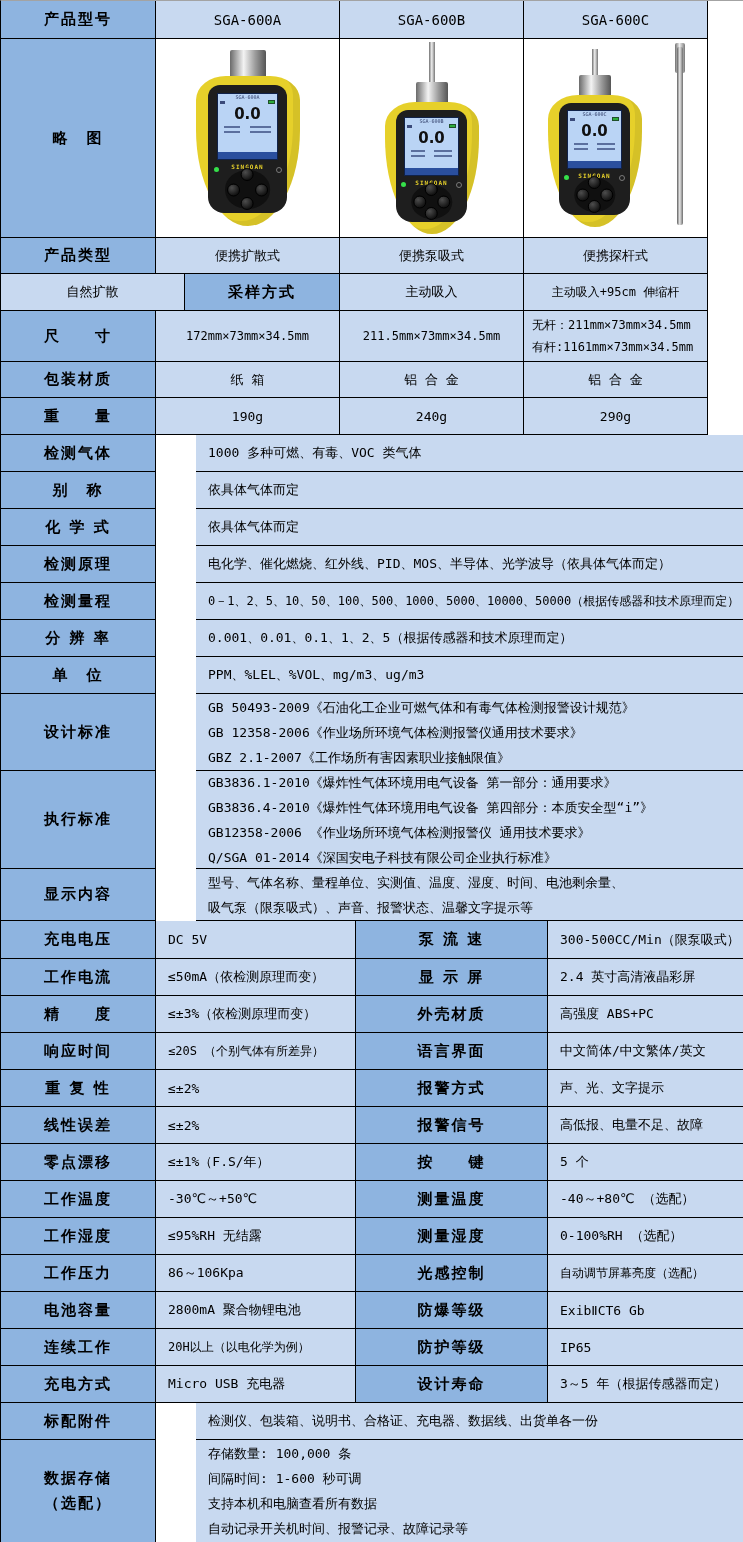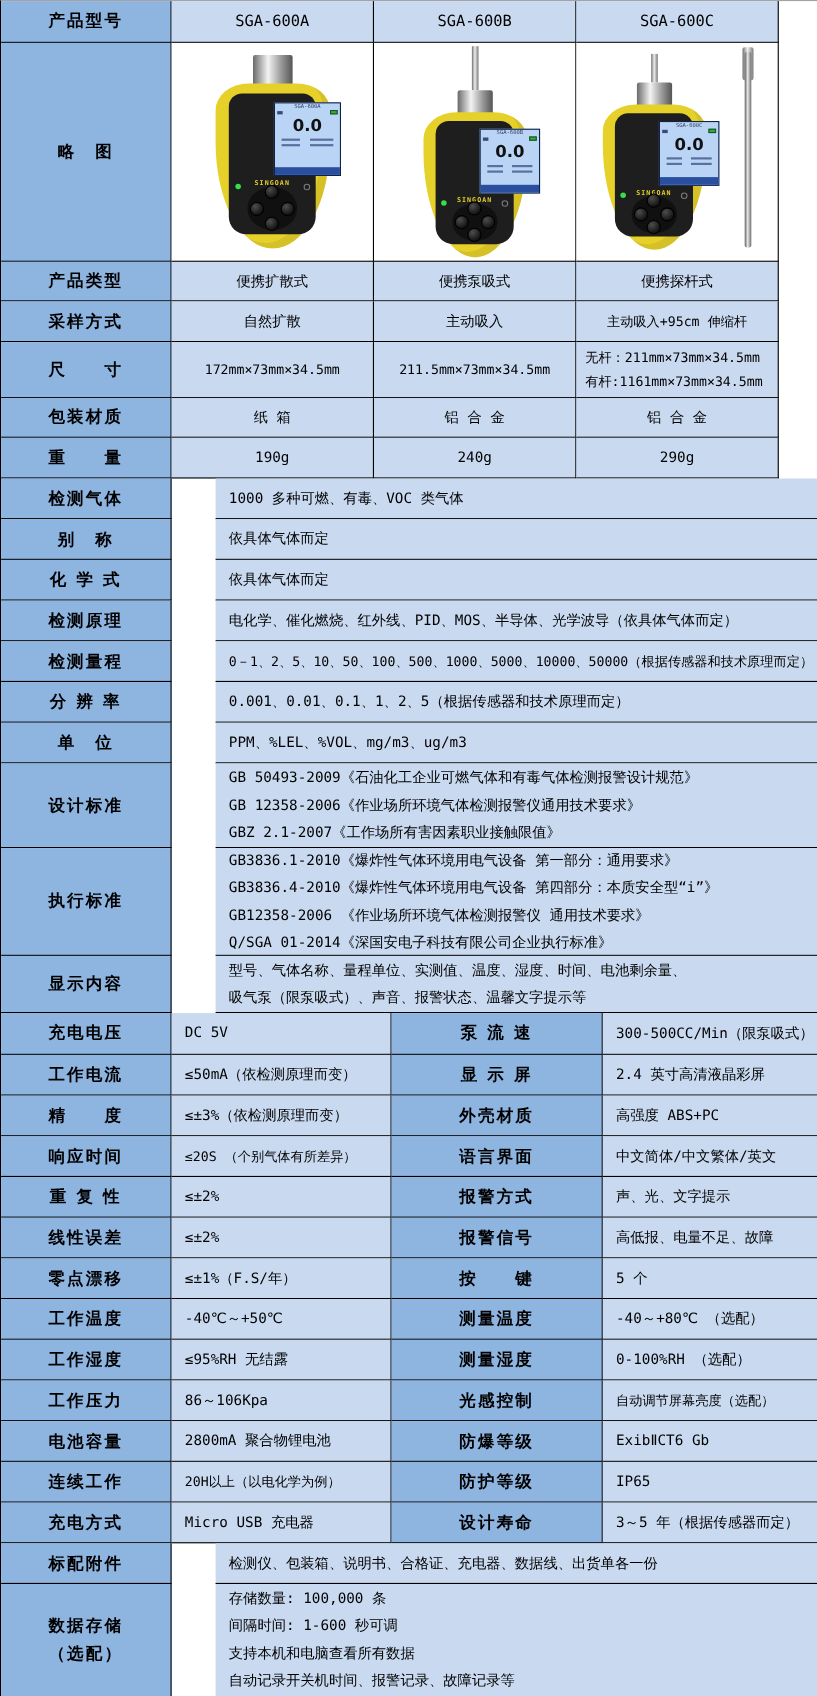--- a/index.html
+++ b/index.html
@@ -37,21 +37,21 @@
   .probe{ width:6px; background:linear-gradient(90deg,#6f6f6f,#eee 45%,#777); flex:none; }
   .probeB{ height:40px; } .probeC{ height:26px; }
   .dbody { position:relative; background:#E6D02A; margin-top:-2px;
            border-radius:30px 30px 50% 50% / 24px 24px 96px 96px;
            box-shadow:inset -7px -5px 0 rgba(0,0,0,0.07); }
   .bodyA { width:104px; height:150px; }
   .bodyS { width:94px;  height:132px; }
   .face { position:absolute; left:12%; right:12%; top:6%; height:85%; background:#1e1e1e;
           border-radius:12px 12px 16px 16px; }
   .screen { position:absolute; left:11%; top:6%; width:78%; height:53%; background:#BAD4F5;
-            border:1px solid #10224a; display:flex; flex-direction:column;margin-left:32px; }
+            border:1px solid #10224a; display:flex; flex-direction:column; }
   .scr-title { font-size:5px; line-height:6px; text-align:center; color:#33406b; white-space:nowrap; overflow:hidden; }
   .scr-bar { display:flex; justify-content:space-between; align-items:center; padding:0 2px; height:5px; }
   .scr-spk { width:5px; height:3px; background:#3a4a7a; }
   .scr-batt{ width:7px; height:4px; background:#2fae3c; border:1px solid #20502a; }
   .scr-val { text-align:center; font-weight:bold; color:#101010; font-size:15px; line-height:18px;
              font-family:"DejaVu Sans","Liberation Sans",sans-serif; }
   .scr-line { height:2px; margin:3px 6px 0; background:linear-gradient(90deg,#5b6f9e 0 35%,transparent 35% 55%,#5b6f9e 55% 100%); }
   .scr-foot { margin-top:auto; height:7px; background:#2a4f9e; }
   .led { position:absolute; left:7%; top:64%; width:5px; height:5px; border-radius:50%; background:#35e04a; }
   .pwr { position:absolute; right:7%; top:64%; width:6px; height:6px; border:1px solid #7a7a7a; border-radius:50%; }
@@ -179,22 +179,22 @@
     </div>
   </div>
 
   <div class="row h36">
     <div class="cell lab c-label">产品类型</div>
     <div class="cell val c-prod center">便携扩散式</div>
     <div class="cell val c-prod center">便携泵吸式</div>
     <div class="cell val c-prod center">便携探杆式</div>
   </div>
   <div class="row h37">
+    <div class="cell val c-prod center">自然扩散</div>
     <div class="cell lab c-label">采样方式</div>
-    <div class="cell val c-prod center">自然扩散</div>
     <div class="cell val c-prod center">主动吸入</div>
     <div class="cell val c-prod center nowrap tight">主动吸入+95cm 伸缩杆</div>
   </div>
   <div class="row h51">
     <div class="cell lab c-label">尺　　寸</div>
     <div class="cell val c-prod center tight nowrap">172mm×73mm×34.5mm</div>
     <div class="cell val c-prod center tight nowrap">211.5mm×73mm×34.5mm</div>
     <div class="cell val c-prod preline dim3">无杆：211mm×73mm×34.5mm
 有杆:1161mm×73mm×34.5mm</div>
   </div>
@@ -295,21 +295,21 @@
     <div class="cell val c-dv2 left nowrap">高低报、电量不足、故障</div>
   </div>
   <div class="row h37">
     <div class="cell lab c-label">零点漂移</div>
     <div class="cell val c-dv1 left">≤±1%（F.S/年）</div>
     <div class="cell lab c-dlab">按　　键</div>
     <div class="cell val c-dv2 left nowrap">5 个</div>
   </div>
   <div class="row h37">
     <div class="cell lab c-label">工作温度</div>
-    <div class="cell val c-dv1 left">-40℃～+50℃</div>
+    <div class="cell val c-dv1 left">-30℃～+50℃</div>
     <div class="cell lab c-dlab">测量温度</div>
     <div class="cell val c-dv2 left nowrap">-40～+80℃ （选配）</div>
   </div>
   <div class="row h37">
     <div class="cell lab c-label">工作湿度</div>
     <div class="cell val c-dv1 left">≤95%RH 无结露</div>
     <div class="cell lab c-dlab">测量湿度</div>
     <div class="cell val c-dv2 left nowrap">0-100%RH （选配）</div>
   </div>
   <div class="row h37">

